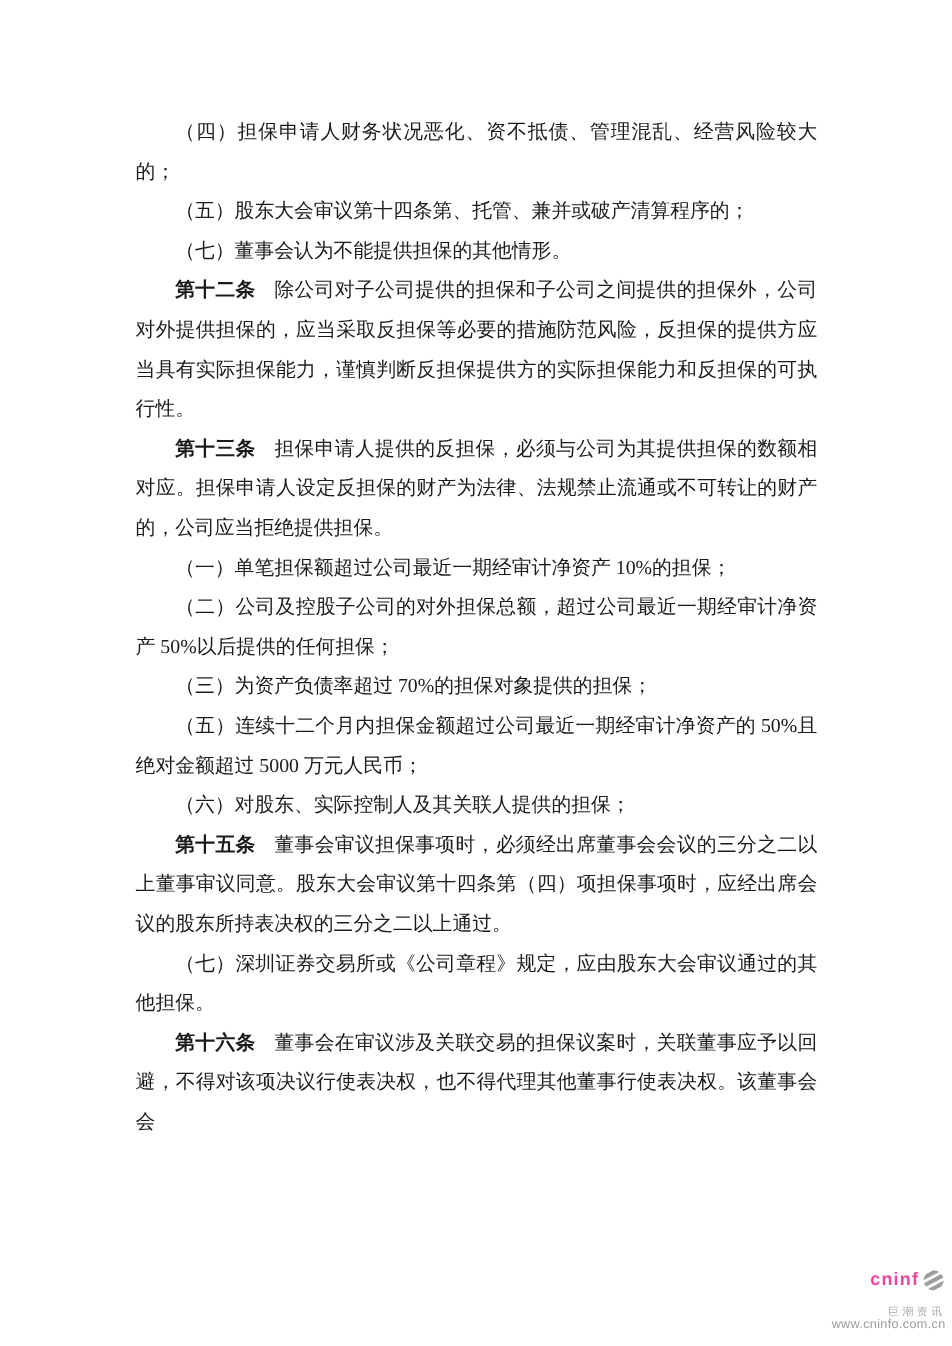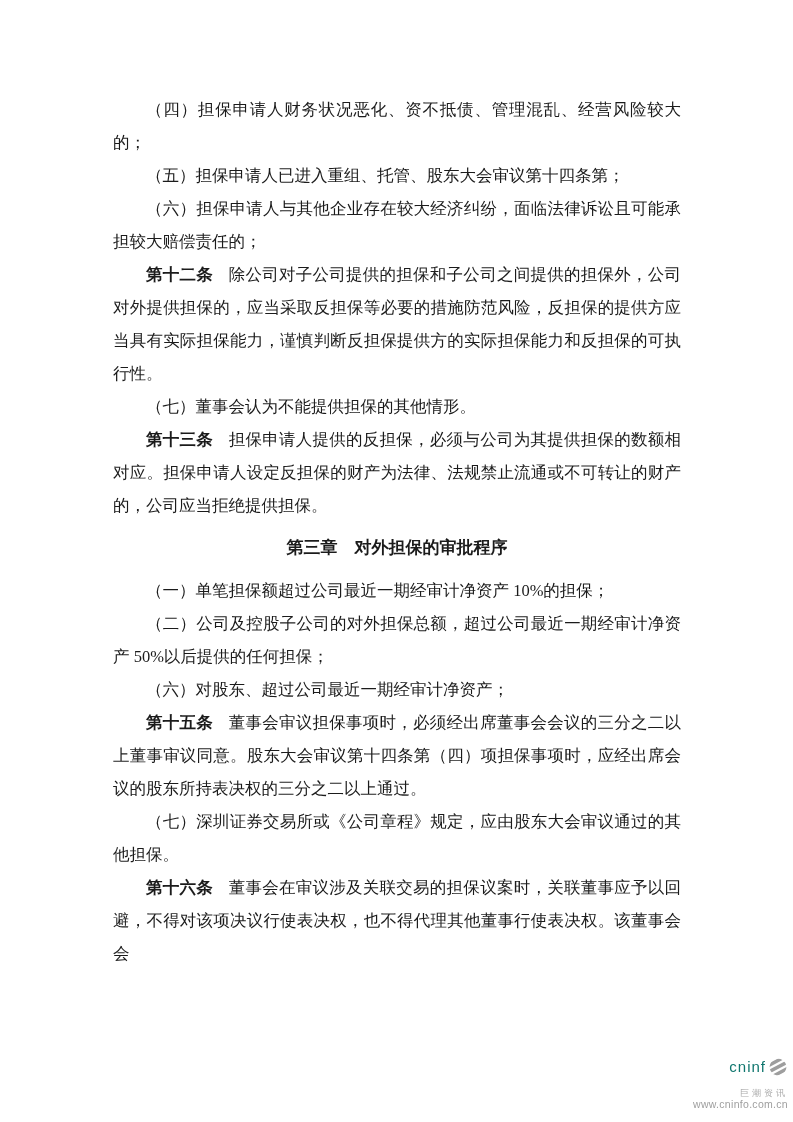--- a/index.html
+++ b/index.html
@@ -47,24 +47,24 @@
     font-family: "Liberation Sans", "DejaVu Sans", sans-serif;
     line-height: 1.15;
   }
   .logo-row {
     display: flex;
     align-items: center;
     justify-content: flex-end;
     gap: 2px;
   }
   .logo-text {
-    font-weight: normal;
+    font-weight: bold;
     font-size: 15px;
     letter-spacing: 1px;
-    color: #0f766e;
+    color: #ec4899;
   }
   .logo-icon { display: inline-block; }
   .logo-caption {
     font-size: 9px;
     letter-spacing: 3px;
     color: #ababab;
     margin-top: 11px;
   }
   .logo-url {
     font-size: 10.5px;
@@ -73,34 +73,34 @@
     margin-top: 0;
   }
 </style>
 </head>
 <body>
 
 <div class="page">
   <div class="content">
 
     <p class="para">（四）担保申请人财务状况恶化、资不抵债、管理混乱、经营风险较大的；</p>
-    <p class="para">（五）担保申请人已进入重组、托管、股东大会审议第十四条第；</p>
-    <p class="para">（六）担保申请人与其他企业存在较大经济纠纷，面临法律诉讼且可能承担较大赔偿责任的；</p>
+    <p class="para">（五）股东大会审议第十四条第、托管、兼并或破产清算程序的；</p>
+    <p class="para">（七）董事会认为不能提供担保的其他情形。</p>
+
     <p class="para"><b class="article-label">第十二条</b><span>除公司对子公司提供的担保和子公司之间提供的担保外，公司对外提供担保的，应当采取反担保等必要的措施防范风险，反担保的提供方应当具有实际担保能力，谨慎判断反担保提供方的实际担保能力和反担保的可执行性。</span></p>
-
-    <p class="para">（七）董事会认为不能提供担保的其他情形。</p>
 
     <p class="para"><b class="article-label">第十三条</b><span>担保申请人提供的反担保，必须与公司为其提供担保的数额相对应。担保申请人设定反担保的财产为法律、法规禁止流通或不可转让的财产的，公司应当拒绝提供担保。</span></p>
 
-    <h2 class="chapter-heading">第三章　对外担保的审批程序</h2>
 
 
     <p class="para">（一）单笔担保额超过公司最近一期经审计净资产 10%的担保；</p>
     <p class="para">（二）公司及控股子公司的对外担保总额，超过公司最近一期经审计净资产 50%以后提供的任何担保；</p>
-    <p class="para">（六）对股东、超过公司最近一期经审计净资产；</p>
+    <p class="para">（三）为资产负债率超过 70%的担保对象提供的担保；</p>
+    <p class="para">（五）连续十二个月内担保金额超过公司最近一期经审计净资产的 50%且绝对金额超过 5000 万元人民币；</p>
+    <p class="para">（六）对股东、实际控制人及其关联人提供的担保；</p>
     <p class="para"><b class="article-label">第十五条</b><span>董事会审议担保事项时，必须经出席董事会会议的三分之二以上董事审议同意。股东大会审议第十四条第（四）项担保事项时，应经出席会议的股东所持表决权的三分之二以上通过。</span></p>
 
     <p class="para">（七）深圳证券交易所或《公司章程》规定，应由股东大会审议通过的其他担保。</p>
 
     <p class="para"><b class="article-label">第十六条</b><span>董事会在审议涉及关联交易的担保议案时，关联董事应予以回避，不得对该项决议行使表决权，也不得代理其他董事行使表决权。该董事会会</span></p>
 
   </div>
 
   <div class="footer">
     <div class="logo-row">

